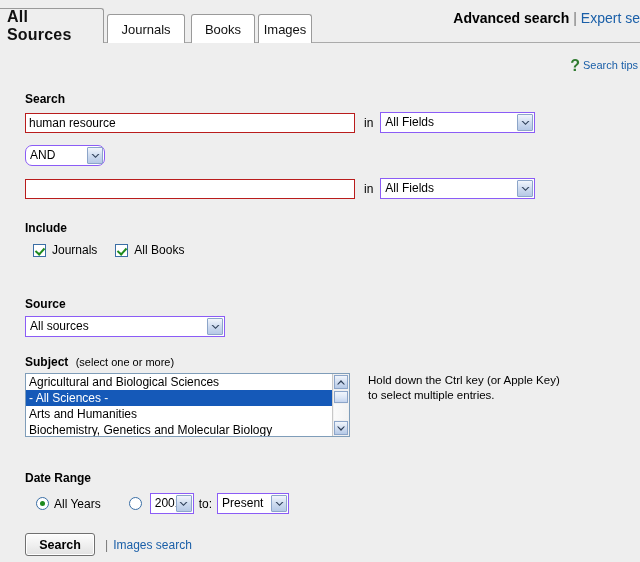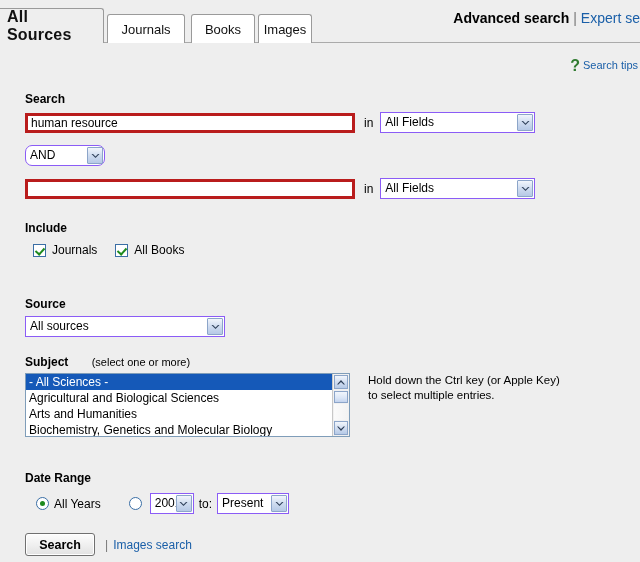--- a/index.html
+++ b/index.html
@@ -129,21 +129,21 @@
     font-size: 11px;
   }
 
   .row {
     display: flex;
     align-items: center;
   }
 
   input.txt {
     height: 20px;
-    border: 3px solid #b91c1c;
+    border: 1px solid #b91c1c;
     background: #ffffff;
     font-family: "Liberation Sans", sans-serif;
     font-size: 12px;
     padding: 1px 3px;
     color: #000000;
     outline: none;
   }
 
   
   .sel {
@@ -430,27 +430,27 @@
       <span class="arrowbtn">
         <svg width="9" height="6" viewBox="0 0 9 6">
             <path d="M0.5 1 L4.5 5 L8.5 1 L7 1 L4.5 3.4 L2 1 Z" fill="#2d3e57"></path>
           </svg>
       </span>
     </div>
   </div>
 
   <div class="abs" style="left:0; top:355px; white-space:nowrap;">
     <span class="seclabel">Subject</span>
-    <span class="sublabel" style="margin-left:20px;">(select one or more)</span>
+    <span class="sublabel" style="margin-left:4px;">(select one or more)</span>
   </div>
 
   <div class="abs" id="subjectbox" style="left:0; top:373px;">
     <div id="subjectlist">
+      <div class="opt">Agricultural and Biological Sciences</div>
       <div class="opt selected">- All Sciences -</div>
-      <div class="opt">Agricultural and Biological Sciences</div>
       <div class="opt">Arts and Humanities</div>
       <div class="opt">Biochemistry, Genetics and Molecular Biology</div>
     </div>
     <div id="subjectscroll">
       <div class="sbtn" id="sbtn-up">
         <svg width="8" height="5" viewBox="0 0 8 5">
             <path d="M4 0 L8 4.5 L6.6 4.5 L4 1.9 L1.4 4.5 L0 4.5 Z" fill="#2d3e57"></path>
           </svg>
       </div>
       <div id="strough"></div>

